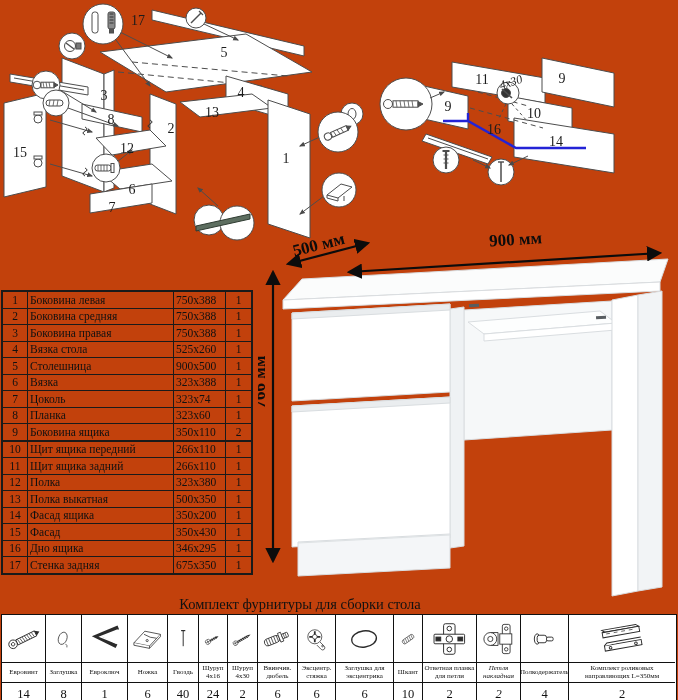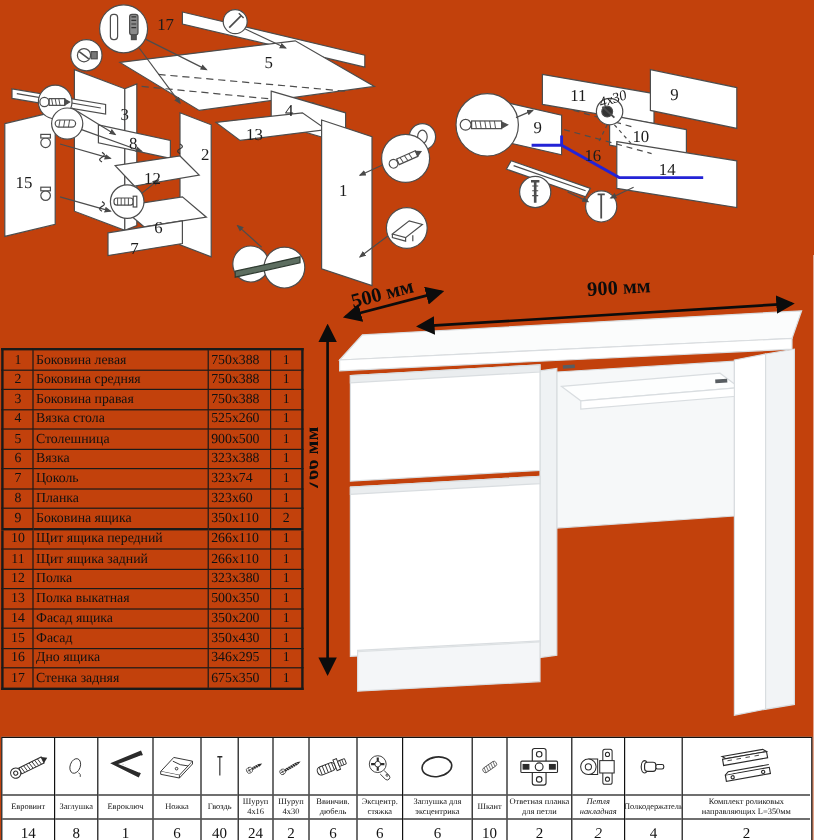--- a/index.html
+++ b/index.html
@@ -397,20 +397,21 @@
           <tr>
             <td class="c0">17</td>
             <td class="c1">Стенка задняя</td>
             <td class="c2">675x350</td>
             <td class="c3">1</td>
           </tr>
         </tbody>
     </table>
   </div>
 
+  <div class="hw-title">Комплект фурнитуры для сборки стола</div>
   <div class="hw-table">
       <div class="hw-col" style="width: 44px;">
         <div class="hw-icon">
           <svg viewBox="0 0 44 44" fill="none">
             <g transform="rotate(-26 22 22)" stroke="#2b2b2b" fill="#fff">
               <circle cx="8" cy="22" r="5"></circle>
               <circle cx="8" cy="22" r="2"></circle>
               <rect x="13" y="18.8" width="24" height="6.4"></rect>
               <path d="M15 19 l1.2 6 M18 19 l1.2 6 M21 19 l1.2 6 M24 19 l1.2 6 M27 19 l1.2 6 M30 19 l1.2 6 M33 19 l1.2 6" stroke-width=".8"></path>
               <path d="M37 18.8 L42 22 L37 25.2 Z" fill="#2b2b2b" stroke="none"></path>

